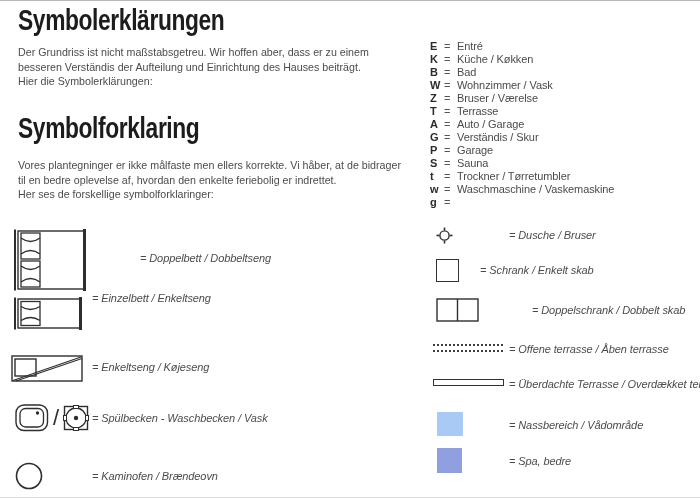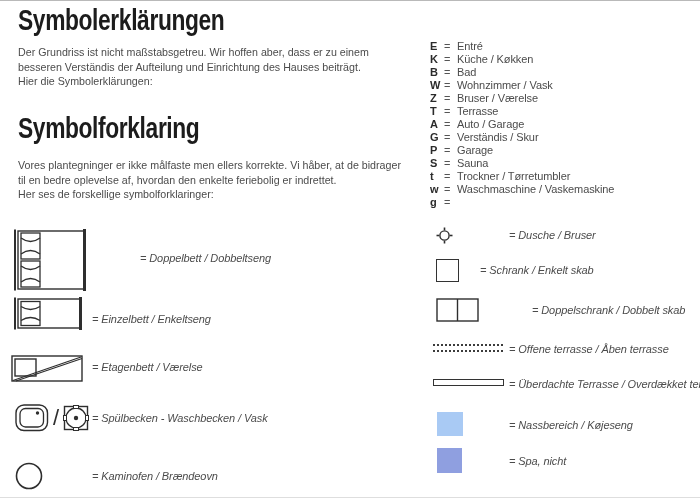--- a/index.html
+++ b/index.html
@@ -33,21 +33,21 @@
   .lab{
     position:absolute;font-size:11px;color:#4b4b4b;white-space:nowrap;
     letter-spacing:-0.1px;
     font-style:italic;
   }
 
   
   #icon-double-bed{left:13px;top:229px;}
   #lab-double-bed{left:92px;top:252px;margin-left:48px;}
   #icon-single-bed{left:13px;top:297px;}
-  #lab-single-bed{left:92px;top:313px;}
+  #lab-single-bed{left:92px;top:292px;}
   #icon-bunk-bed{left:11px;top:353px;}
   #lab-bunk-bed{left:92px;top:361px;}
   #icon-sink-group{left:15px;top:404px;display:flex;align-items:center;gap:4px;}
   #lab-sink{left:92px;top:412px;}
   .slash{font-size:22px;font-weight:300;color:#2e2e2e;line-height:1;}
   #icon-stove{left:15px;top:462px;}
   #lab-stove{left:92px;top:470px;}
 
   
   #room-codes{position:absolute;left:430px;top:39px;}
@@ -197,21 +197,21 @@
 <div id="lab-single-bed" class="lab">= Einzelbett / Enkeltseng</div>
 
 <div id="icon-bunk-bed" class="icon">
   <svg width="72" height="30" viewBox="0 0 72 30">
     <rect class="stroke" x="1" y="3" width="70" height="25" stroke-width="1.4"></rect>
     <rect class="stroke" x="4" y="6" width="21" height="17" stroke-width="1.4"></rect>
     <line class="stroke" x1="2" y1="27.5" x2="70" y2="4" stroke-width="1.2"></line>
     <line class="stroke" x1="5" y1="28" x2="71" y2="5.5" stroke-width="1.2"></line>
   </svg>
 </div>
-<div id="lab-bunk-bed" class="lab">= Etagenbett / Værelse</div>
+<div id="lab-bunk-bed" class="lab">= Enkeltseng / Køjeseng</div>
 
 <div id="icon-sink-group" class="icon">
   <span>
     <svg width="34" height="28" viewBox="0 0 34 28">
       <rect class="stroke" x="1" y="1" width="31.5" height="25.5" rx="8" stroke-width="1.4"></rect>
       <rect class="stroke" x="5" y="4.5" width="23.5" height="18.5" rx="5.5" stroke-width="1.3"></rect>
       <circle cx="22.5" cy="9" r="1.7" fill="#2e2e2e"></circle>
     </svg>
   </span>
   <span class="slash">/</span>
@@ -258,16 +258,16 @@
 </div>
 <div id="lab-double-cabinet" class="lab">= Doppelschrank / Dobbelt skab</div>
 
 <div id="icon-open-terrace" class="icon"></div>
 <div id="lab-open-terrace" class="lab">= Offene terrasse / Åben terrasse</div>
 
 <div id="icon-covered-terrace" class="icon"></div>
 <div id="lab-covered-terrace" class="lab">= Überdachte Terrasse / Overdækket terrasse</div>
 
 <div id="icon-wet-area" class="icon" style="background: rgb(169, 202, 244);"></div>
-<div id="lab-wet-area" class="lab">= Nassbereich / Køjeseng</div>
+<div id="lab-wet-area" class="lab">= Nassbereich / Vådområde</div>
 
 <div id="icon-spa" class="icon" style="background: rgb(143, 159, 224);"></div>
-<div id="lab-spa" class="lab">= Spa, nicht</div>
+<div id="lab-spa" class="lab">= Spa, bedre</div>
 
 </body></html>

